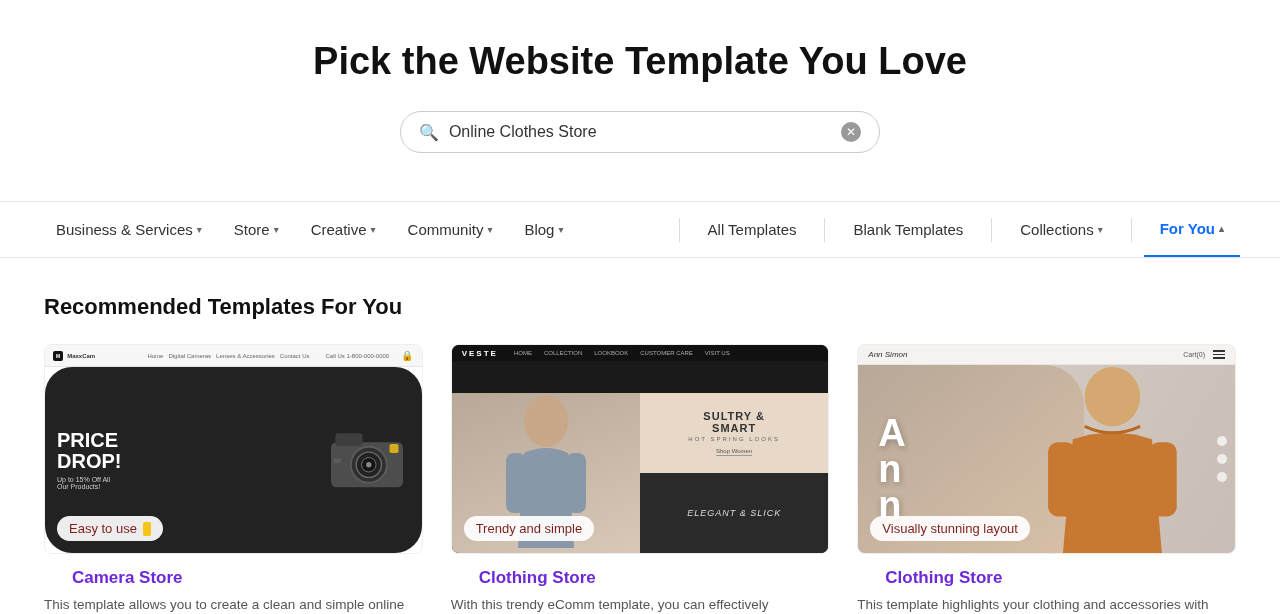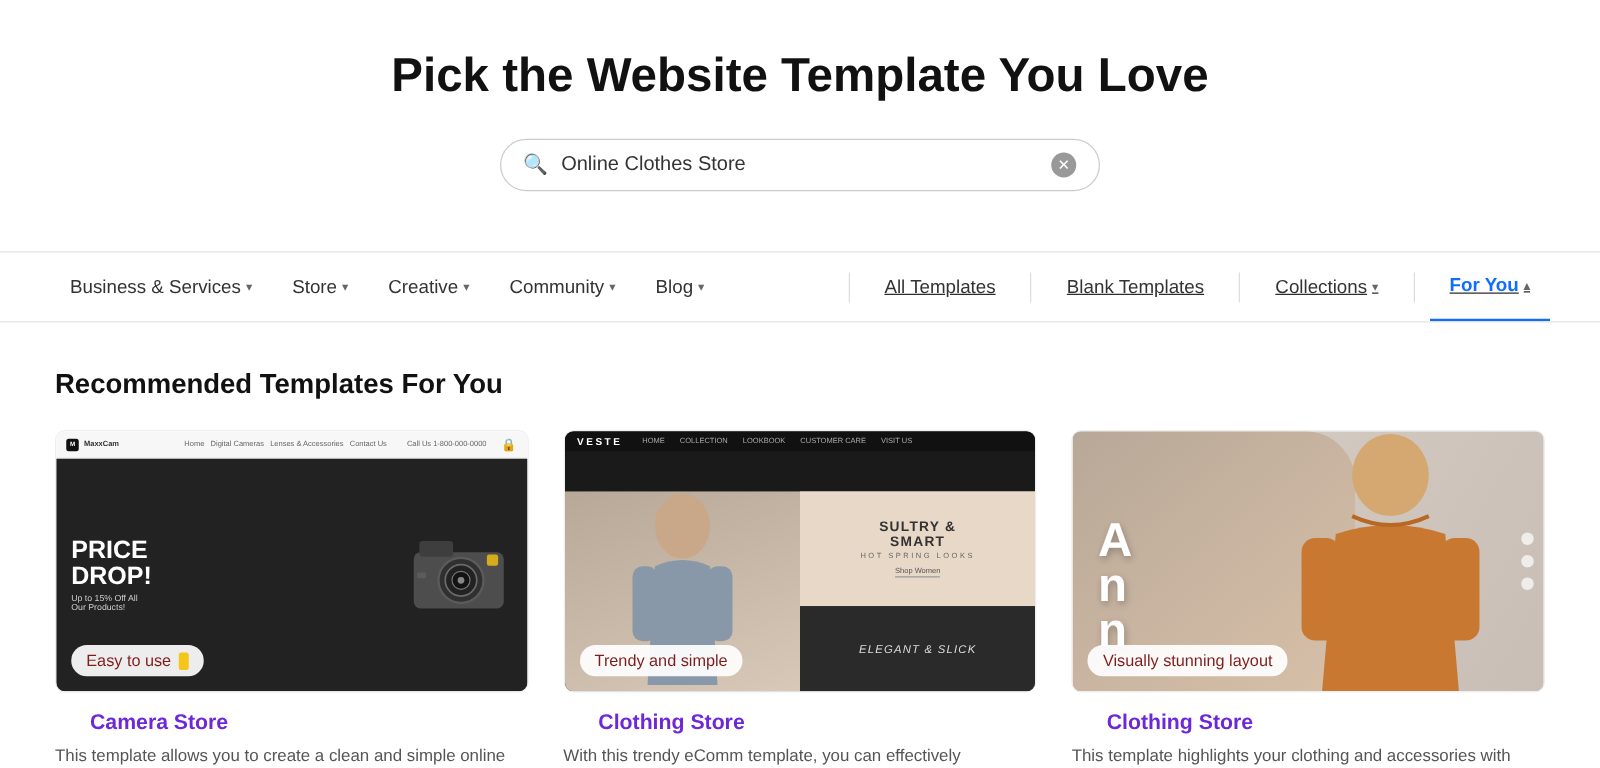--- a/index.html
+++ b/index.html
@@ -102,21 +102,20 @@
     .nav-divider {
       width: 1px;
       height: 24px;
       background: #ddd;
       margin: 0 12px;
     }
     .nav-right {
       display: flex;
       align-items: center;
       gap: 0;
-      text-decoration: underline;
     }
     .nav-item-active {
       color: #116dff;
       border-bottom: 2.5px solid #116dff;
       font-weight: 600;
     }
 
     
     .content {
       padding: 36px 44px 20px;
@@ -214,20 +213,21 @@
       font-weight: bold;
     }
     .camera-body {
       flex: 1;
       background: #222;
       display: flex;
       align-items: center;
       justify-content: space-between;
       padding: 8px 12px;
       position: relative;
+      border-radius: 27px;
     }
     .camera-text-block {
       color: #fff;
       z-index: 2;
     }
     .camera-price-drop {
       font-size: 22px;
       font-weight: 900;
       line-height: 1.1;
       text-transform: uppercase;
@@ -300,21 +300,21 @@
       display: flex;
       flex-direction: column;
     }
     .clothing-right-top {
       background: #e8d8c8;
       flex: 1;
       display: flex;
       flex-direction: column;
       align-items: center;
       justify-content: center;
-      padding: 12px;
+      padding: 0;
     }
     .clothing-sultry {
       font-size: 11px;
       font-weight: 900;
       color: #333;
       text-align: center;
       letter-spacing: 1px;
     }
     .clothing-sub2 {
       font-size: 6px;
@@ -593,20 +593,29 @@
           <span>Trendy and simple</span>
         </div>
       </div>
       <div class="card-title">Clothing Store</div>
       <div class="card-desc">With this trendy eComm template, you can effectively showcase your fashion boutique's latest products and tell your brand's story.</div>
     </div>
 
     <div class="card">
       <div class="card-image-wrap">
         <div class="ann-card-bg">
+          <div class="ann-nav">
+            <span class="ann-logo-text">Ann Simon</span>
+            <span class="ann-cart" style="margin-left:auto;margin-right:8px">Cart(0)</span>
+            <div class="ann-hamburger">
+              <span></span>
+                <span></span>
+                <span></span>
+            </div>
+          </div>
           <div class="ann-body">
             <div class="ann-model-bg">
               <div class="ann-model-figure"></div>
 
               <svg style="position:absolute;right:0;bottom:0;width:65%;height:100%" viewBox="0 0 200 190" fill="none" xmlns="http://www.w3.org/2000/svg">
                 <ellipse cx="100" cy="32" rx="28" ry="30" fill="#d4a870"></ellipse>
                 <path d="M60 75 Q100 62 140 75 L150 190 H50 Z" fill="#c87830"></path>
                 <rect x="35" y="78" width="28" height="75" rx="10" fill="#c87830"></rect>
                 <rect x="137" y="78" width="28" height="75" rx="10" fill="#c87830"></rect>
                 <path d="M72 62 Q100 75 128 62" stroke="#b86820" stroke-width="3" fill="none"></path>

